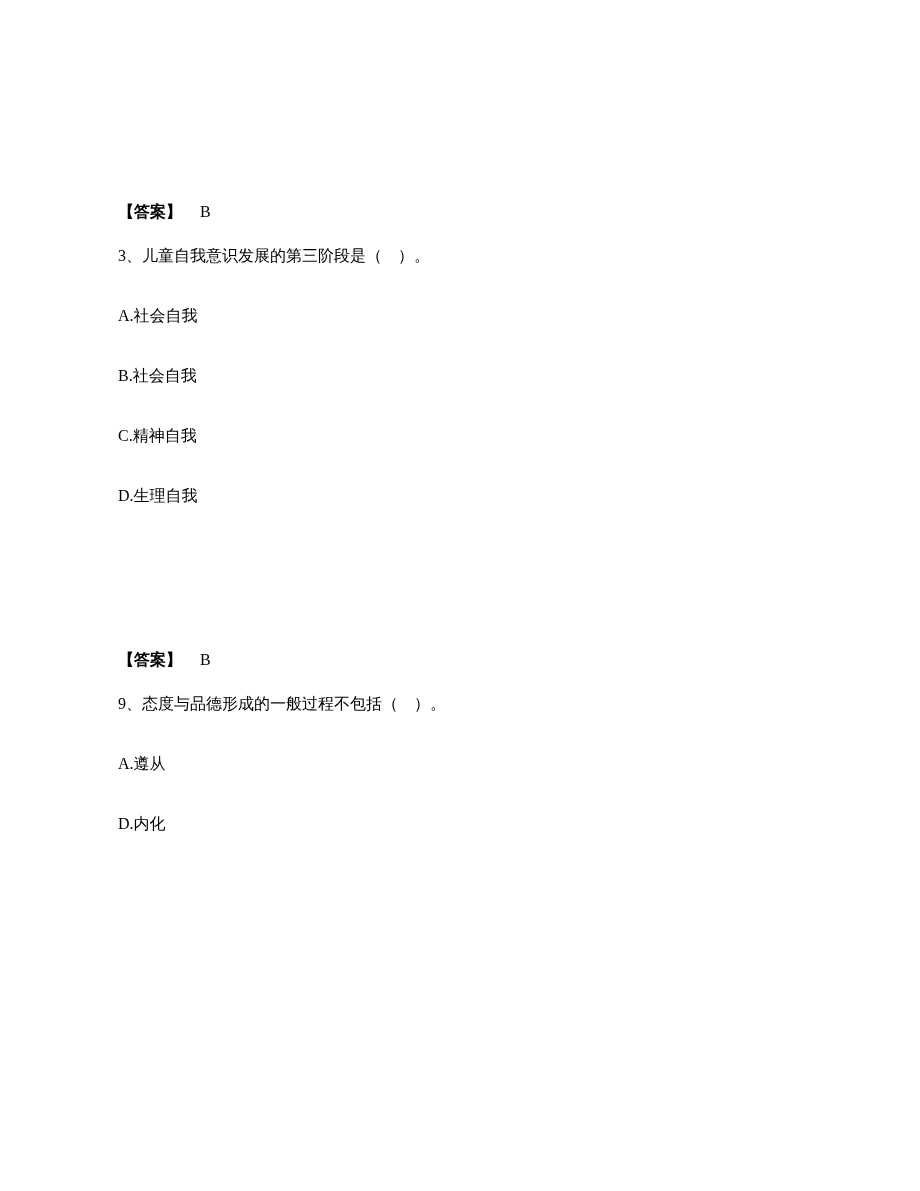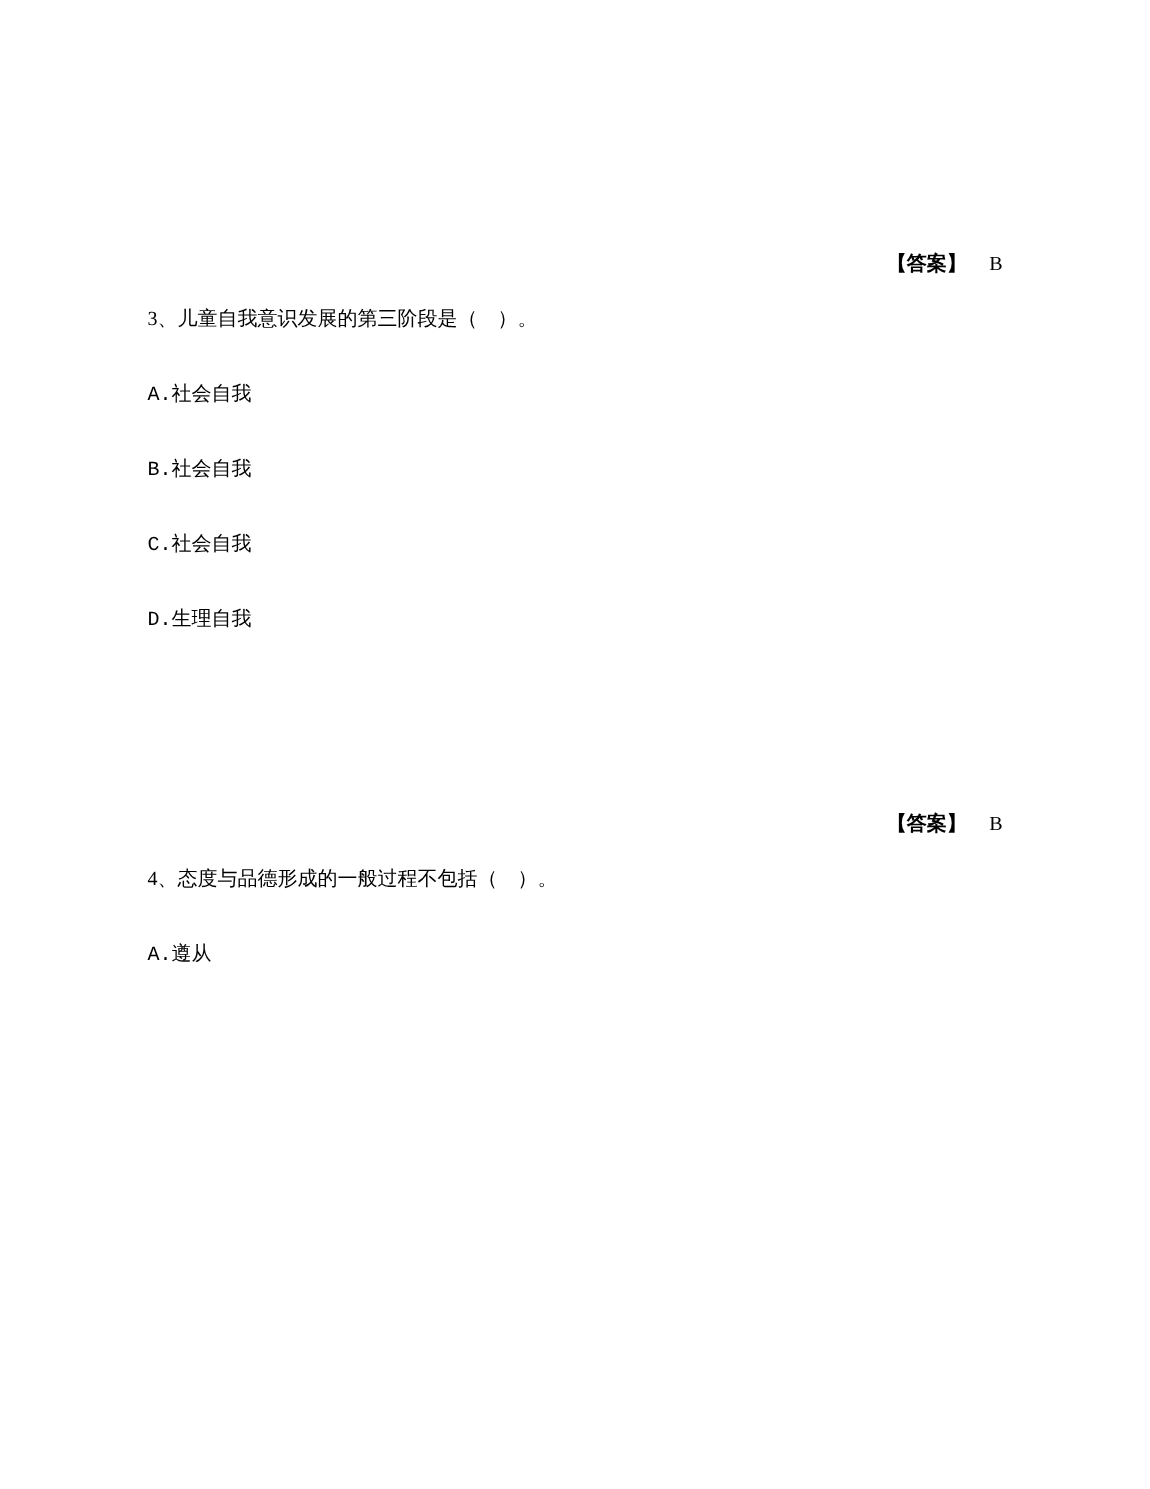--- a/index.html
+++ b/index.html
@@ -13,59 +13,58 @@
       background: #ffffff;
       font-family: "SimSun", "宋体", serif;
       font-size: 16px;
       color: #000000;
       padding: 200px 118px 0 118px;
       line-height: 1.5;
     }
     .answer-line {
       font-weight: bold;
       margin-bottom: 20px;
-      text-align: right;
     }
     .answer-line .label {
       display: inline;
     }
     .answer-line .value {
       display: inline;
       margin-left: 14px;
       font-weight: normal;
     }
     .question-line {
       margin-bottom: 36px;
       margin-top: 12px;
     }
     .option-line {
       margin-bottom: 36px;
-      font-family: Liberation Mono, monospace;
     }
     .block-3 {
       margin-bottom: 140px;
     }
     .block-4 {
     }
   </style>
 </head>
 <body>
 
 <div class="block-3">
   <div class="answer-line">
     <span class="label">【答案】</span>
     <span class="value">B</span>
   </div>
   <div class="question-line">3、儿童自我意识发展的第三阶段是（　）。</div>
   <div class="option-line">A.社会自我</div>
   <div class="option-line">B.社会自我</div>
-  <div class="option-line">C.社会自我</div>
+  <div class="option-line">C.精神自我</div>
   <div class="option-line">D.生理自我</div>
 </div>
 
 <div class="block-4">
   <div class="answer-line">
     <span class="label">【答案】</span>
     <span class="value">B</span>
   </div>
-  <div class="question-line">4、态度与品德形成的一般过程不包括（　）。</div>
+  <div class="question-line">9、态度与品德形成的一般过程不包括（　）。</div>
   <div class="option-line">A.遵从</div>
+  <div class="option-line">D.内化</div>
 </div>
 
 </body></html>

